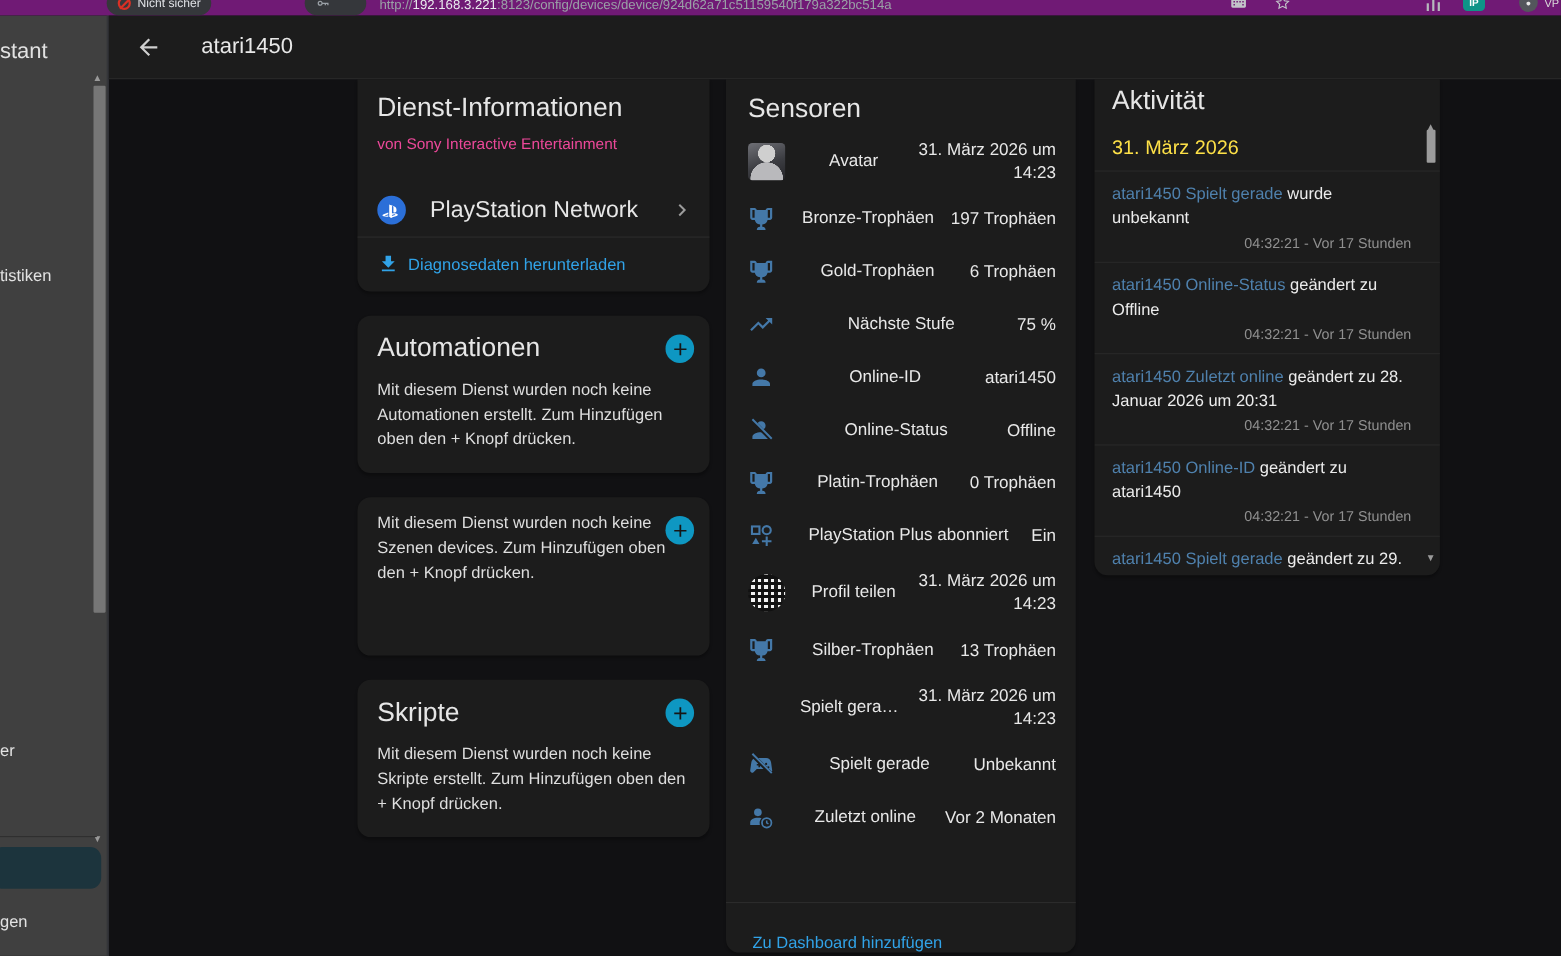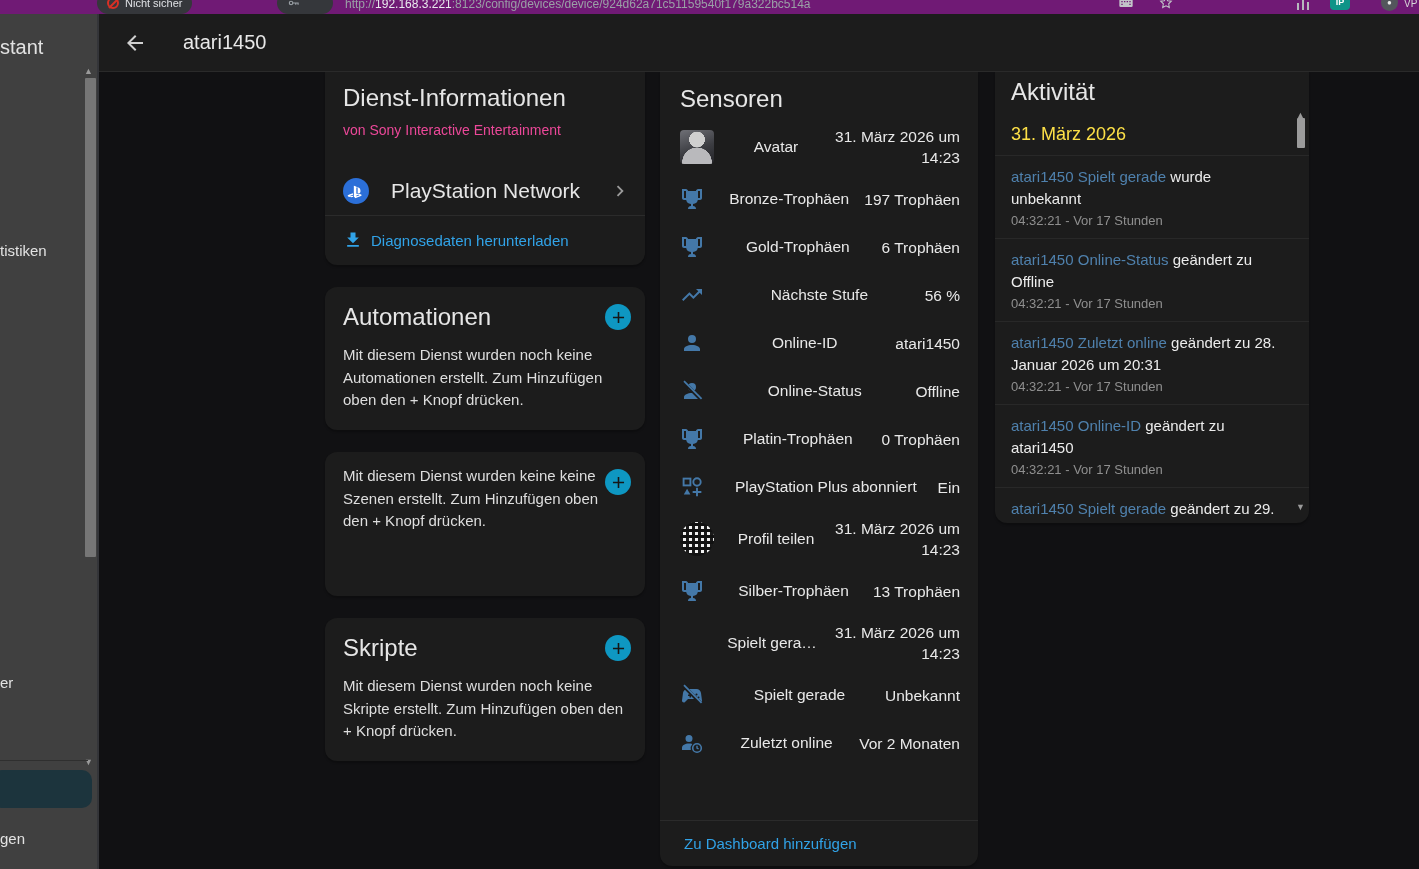--- a/index.html
+++ b/index.html
@@ -98,33 +98,33 @@
       linear-gradient(160deg,#6f7076 0%, #3c3d42 55%, #232327 100%); }
   .s-img.qr { border-radius:50%; margin-right:8px;
     background:
       repeating-linear-gradient(0deg,#111 0 3px, transparent 3px 6px),
       repeating-linear-gradient(90deg,#1a1a1a 0 3px, #f2f2f2 3px 6px); }
   .s-label { flex:1; font-size:15.5px; color:#e8e8e8; white-space:nowrap; overflow:hidden;
     text-overflow:ellipsis;text-align:center; }
   .s-value { max-width:130px; font-size:15.5px; color:#e8e8e8; text-align:right;
     line-height:21px; }
   #sensors-footer { position:absolute; left:0; bottom:0; width:100%; height:46px;
-    border-top:1px solid #2b2b2b; display:flex; align-items:center; }
+    border-top:1px solid #2b2b2b; display:flex; align-items:flex-end; }
   #sensors-footer a { margin-left:24px; color:var(--link); font-size:15px;
     font-weight:500; text-decoration:none; cursor:pointer; }
 
   
   #card-activity { left:896px; top:0; width:314px; height:451px; overflow:hidden; }
   #card-activity h2 { padding:6px 16px 0 16px; }
   #activity-date { padding:18px 16px 10px 16px; font-size:18px; font-weight:normal;
     color:#fde047; border-bottom:1px solid #282828; }
   .log-entry { padding:10px 26px 10px 16px; border-bottom:1px solid #282828; cursor:pointer; }
   .log-msg { font-size:15px; line-height:21.5px; color:#ececec; font-weight:500; }
   .log-msg .ent { color:var(--entity-link); font-weight:400; }
-  .log-time { margin-top:4px; font-size:13px; color:#8f8f8f; font-weight:400; }
+  .log-time { margin-top:4px; font-size:13px; color:#8f8f8f; font-weight:400;text-align:right; }
   #act-scroll-thumb { position:absolute; right:4px; top:46px; width:8px; height:30px;
     background:#9b9b9b; border-radius:1px; }
   .act-arrow { position:absolute; right:4px; color:#9a9a9a; font-size:9px; }
 </style>
 </head>
 <body>
 
 <div id="chrome-bar">
   <div class="chip" style="left:97px;">
     <span class="notsec-ico"></span>
@@ -213,21 +213,21 @@
         </span>
       <p class="empty-body">Mit diesem Dienst wurden noch keine Automationen erstellt. Zum Hinzufügen oben den + Knopf drücken.</p>
     </div>
 
     <div class="card empty-card" style="top:380px; height:144px">
       <span class="plus-btn">
           <svg viewBox="0 0 24 24">
             <path fill="currentColor" d="M19 13h-6v6h-2v-6H5v-2h6V5h2v6h6v2Z"></path>
           </svg>
         </span>
-      <p class="empty-body">Mit diesem Dienst wurden keine keine Szenen erstellt. Zum Hinzufügen oben den + Knopf drücken.</p>
+      <p class="empty-body">Mit diesem Dienst wurden noch keine Szenen devices. Zum Hinzufügen oben den + Knopf drücken.</p>
     </div>
 
     <div class="card empty-card" style="top:546px">
       <h2>Skripte</h2>
       <span class="plus-btn">
           <svg viewBox="0 0 24 24">
             <path fill="currentColor" d="M19 13h-6v6h-2v-6H5v-2h6V5h2v6h6v2Z"></path>
           </svg>
         </span>
       <p class="empty-body">Mit diesem Dienst wurden noch keine Skripte erstellt. Zum Hinzufügen oben den + Knopf drücken.</p>
@@ -253,21 +253,21 @@
                 <path fill="currentColor" d="M18 2c-.9 0-2 1-2 2H8c0-1-1.1-2-2-2H2v9c0 1 1 2 2 2h2.2c.4 2 1.7 3.7 4.8 4v2.1c-2.2.2-3 1.3-3 2.9h8c0-1.6-.8-2.7-3-2.9V17c3.1-.3 4.4-2 4.8-4H20c1 0 2-1 2-2V2h-4M6 11H4V4h2v7m14 0h-2V4h2v7Z"></path>
               </svg></span>
             <span class="s-label">Gold-Trophäen</span>
             <span class="s-value">6 Trophäen</span>
           </div>
           <div class="sensor-row">
             <span class="s-ico"><svg viewBox="0 0 24 24">
                 <path fill="currentColor" d="M16 6l2.29 2.29-4.88 4.88-4-4L2 16.59 3.41 18l6-6 4 4 6.3-6.29L22 12V6h-6Z"></path>
               </svg></span>
             <span class="s-label">Nächste Stufe</span>
-            <span class="s-value">56 %</span>
+            <span class="s-value">75 %</span>
           </div>
           <div class="sensor-row">
             <span class="s-ico"><svg viewBox="0 0 24 24">
                 <path fill="currentColor" d="M12 4a4 4 0 0 1 4 4 4 4 0 0 1-4 4 4 4 0 0 1-4-4 4 4 0 0 1 4-4m0 10c4.42 0 8 1.79 8 4v2H4v-2c0-2.21 3.58-4 8-4Z"></path>
               </svg></span>
             <span class="s-label">Online-ID</span>
             <span class="s-value">atari1450</span>
           </div>
           <div class="sensor-row">
             <span class="s-ico"><svg viewBox="0 0 24 24">

